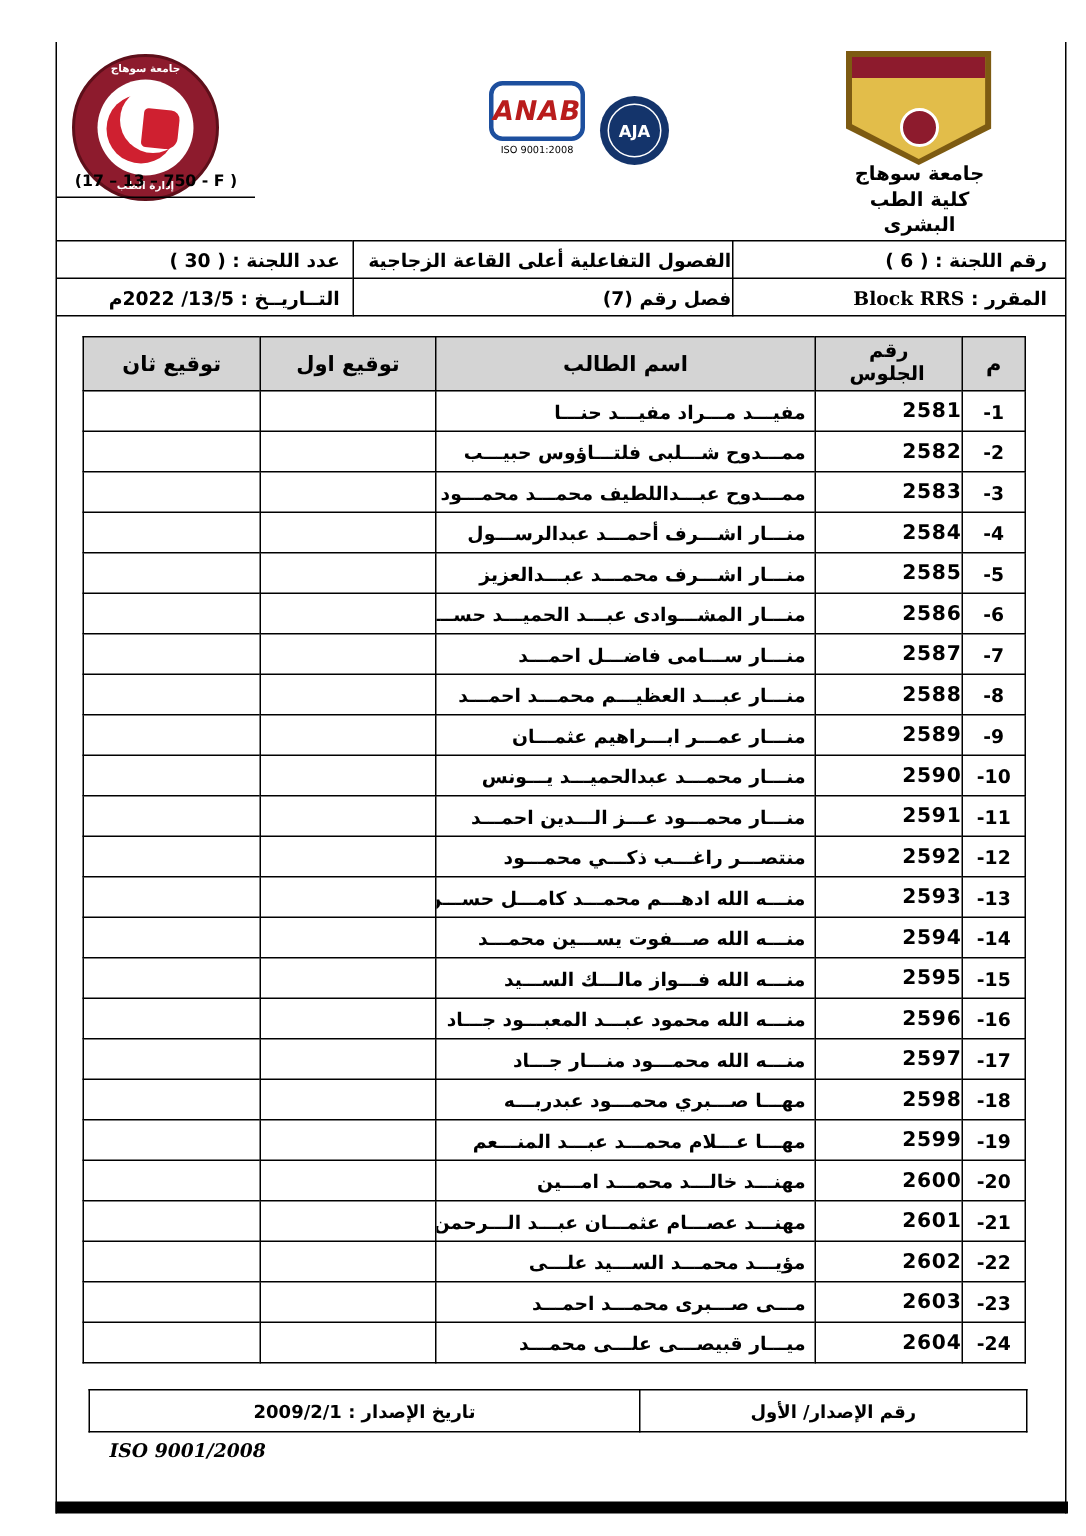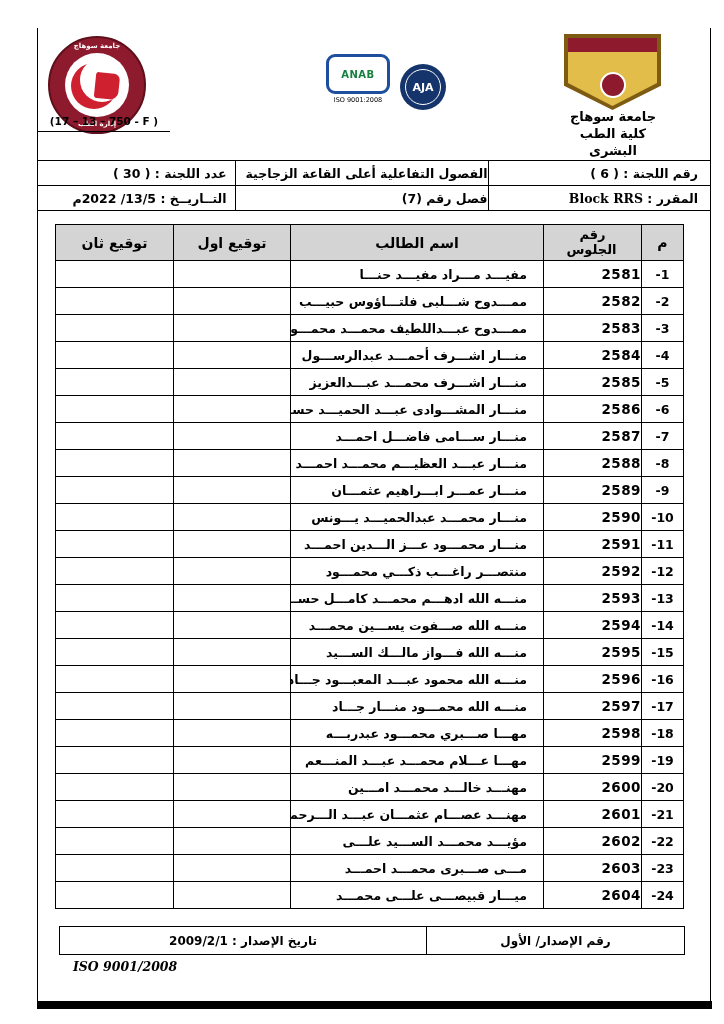--- a/index.html
+++ b/index.html
@@ -18,21 +18,21 @@
   .ring-text.top { top:4px; } .ring-text.bottom { bottom:4px; }
   .logo-inner { position:absolute; left:15px; top:15px; right:15px; bottom:15px;
                 background:#fff; border-radius:50%; overflow:hidden; }
   .crescent-a { position:absolute; left:6px; top:10px; width:46px; height:46px; background:#cf2030; border-radius:50%; }
   .crescent-b { position:absolute; left:15px; top:5px; width:44px; height:44px; background:#fff; border-radius:50%; }
   .map-blob { position:absolute; right:10px; top:20px; width:24px; height:26px; background:#cf2030;
               border-radius:3px 6px 8px 3px; transform:rotate(6deg); }
 
   .anab-box { position:absolute; left:288px; top:26px; width:64px; height:40px;
               border:3px solid #1d4f9e; border-radius:9px; display:flex; align-items:center; justify-content:center; }
-  .anab-text { color:#15803d; font-weight:bold; font-size:10px; letter-spacing:0.5px; }
+  .anab-text { color:#b91c1c; font-weight:bold; font-style:italic; font-size:18px; letter-spacing:0.5px; }
   .anab-caption { position:absolute; left:284px; top:68px; width:72px; text-align:center; font-size:6.5px; direction:ltr; }
 
   .aja-circle { position:absolute; left:362px; top:36px; width:46px; height:46px;
                 background:#14346b; border-radius:50%; display:flex; align-items:center; justify-content:center; }
   .aja-ring { width:36px; height:36px; border:1px solid #fff; border-radius:50%;
               display:flex; align-items:center; justify-content:center; }
   .aja-text { color:#fff; font-weight:bold; font-size:11px; direction:ltr; }
 
   .shield { position:absolute; left:526px; top:6px; width:97px; height:76px;
             background:#7d5b12; clip-path:polygon(0 0,100% 0,100% 68%,50% 100%,0 68%); }
@@ -67,21 +67,21 @@
 
   
   .main-table { width:628px; margin:13px 26px 0 20px; border-collapse:collapse; table-layout:fixed; }
   .main-table th, .main-table td { border:1px solid #000; vertical-align:middle; }
   .main-table th { background:#d4d4d4; font-weight:bold; height:36px; font-size:14px; }
   .h-name { font-size:15px; }
   .wrapspan { display:inline-block; width:48px; line-height:1.15; font-size:13px; }
   .main-table td { height:27px; }
   .cell-no  { direction:ltr; text-align:center; font-weight:bold; font-size:12.5px; }
   .cell-seat{ direction:ltr; text-align:right; font-weight:bold; font-size:13.5px; letter-spacing:0.5px; }
-  .cell-name{ text-align:right; padding-right:16px; font-weight:bold; font-size:12.5px; white-space:nowrap; overflow:hidden; }
+  .cell-name{ text-align:right; padding-right:6px; font-weight:bold; font-size:12.5px; white-space:nowrap; overflow:hidden; }
 
   
   .footer-wrap { margin-top:17px; }
   .issue-table { width:626px; margin:0 25px 0 23px; border-collapse:collapse; font-size:12px; font-weight:bold; }
   .issue-table td { border:1px solid #000; height:28px; text-align:center; vertical-align:middle; }
   .issue-table td:first-child { width:258px; }
   .iso { margin:4px 0 0 35px; direction:ltr; text-align:left;
          font-family:"DejaVu Serif", serif; font-style:italic; font-weight:bold; font-size:12.5px; }
 </style>
 </head>

